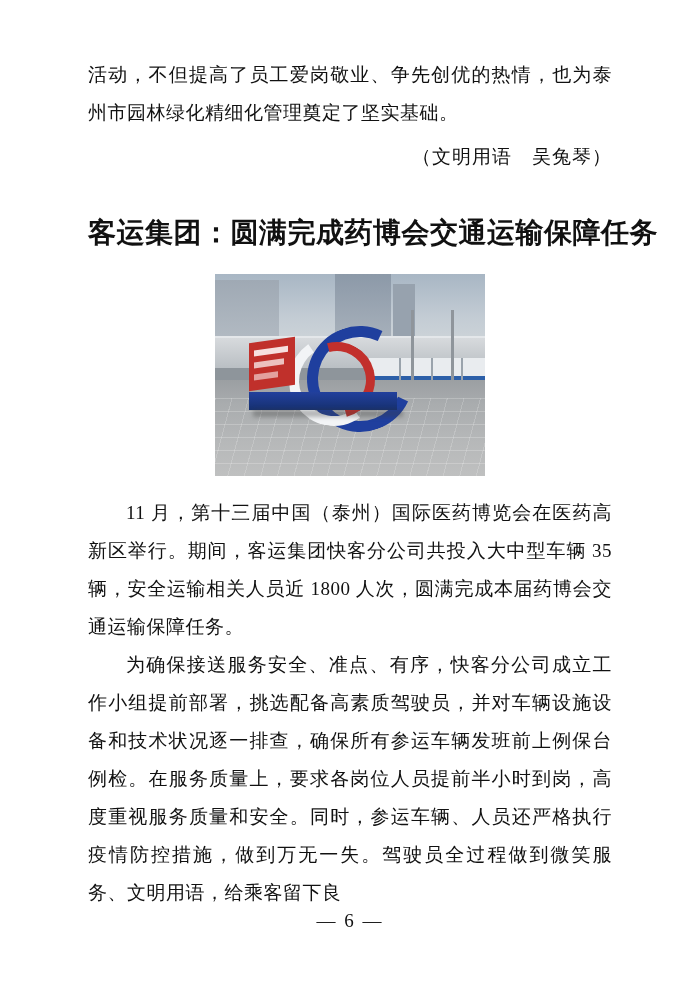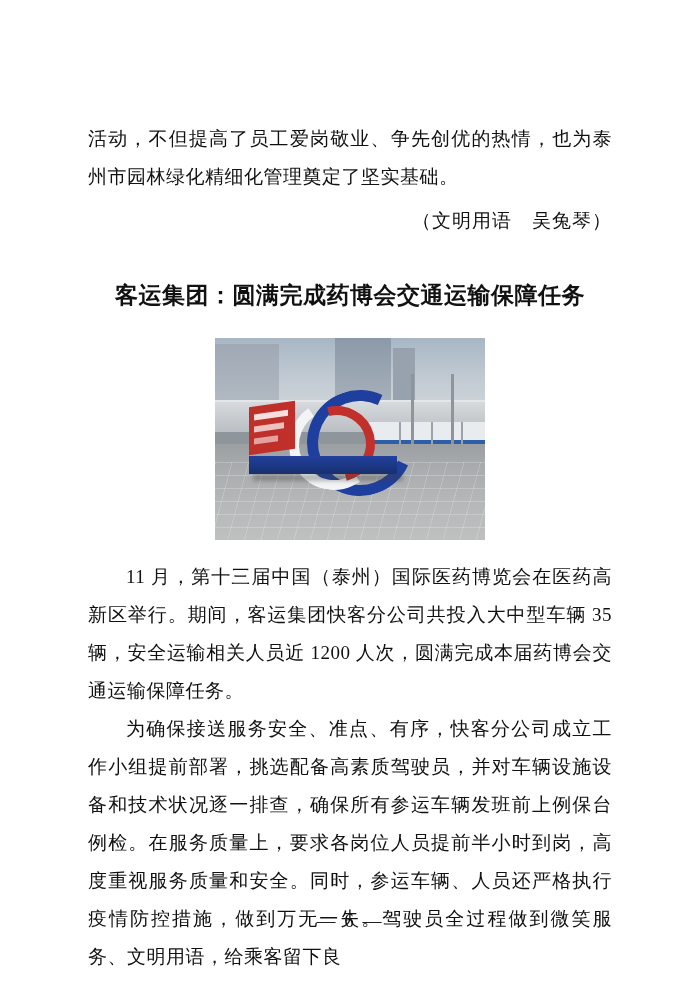--- a/index.html
+++ b/index.html
@@ -12,43 +12,43 @@
     background: #ffffff;
     font-family: "Liberation Serif", "DejaVu Serif", serif;
     color: #111111;
     overflow: hidden;
   }
   .page {
     position: relative;
     width: 700px;
     height: 990px;
     box-sizing: border-box;
-    padding: 120px 88px 0 88px;
+    padding: 56px 88px 0 88px;
   }
   .para {
     font-size: 19px;
     line-height: 38px;
     letter-spacing: 0.5px;
     text-align: justify;
     margin: 0;
   }
   .para-indent {
     text-indent: 2em;
   }
   .signature {
     font-size: 19px;
     line-height: 38px;
     text-align: right;
     margin: 6px 0 0 0;
     letter-spacing: 1px;
   }
   .article-title {
-    font-family: Liberation Mono, monospace;
+    font-family: Liberation Serif, serif;
     font-weight: bold;
-    font-size: 23px;
+    font-size: 28px;
     line-height: 46px;
     text-align: center;
     letter-spacing: 0.5px;
     margin: 34px 0 18px 0;
     white-space: nowrap;
   }
   .figure {
     width: 270px;
     height: 202px;
     margin: 0 auto 18px auto;
@@ -230,17 +230,17 @@
       <div class="panel-red">
         <div class="line1"></div>
         <div class="line2"></div>
         <div class="line3"></div>
       </div>
       <div class="base-blue"></div>
       <div class="base-shadow"></div>
     </div>
   </div>
 
-  <p class="para para-indent">11 月，第十三届中国（泰州）国际医药博览会在医药高新区举行。期间，客运集团快客分公司共投入大中型车辆 35 辆，安全运输相关人员近 1200 人次，圆满完成本届药博会交通运输保障任务。</p>
+  <p class="para para-indent">11 月，第十三届中国（泰州）国际医药博览会在医药高新区举行。期间，客运集团快客分公司共投入大中型车辆 35 辆，安全运输相关人员近 1800 人次，圆满完成本届药博会交通运输保障任务。</p>
   <p class="para para-indent">为确保接送服务安全、准点、有序，快客分公司成立工作小组提前部署，挑选配备高素质驾驶员，并对车辆设施设备和技术状况逐一排查，确保所有参运车辆发班前上例保台例检。在服务质量上，要求各岗位人员提前半小时到岗，高度重视服务质量和安全。同时，参运车辆、人员还严格执行疫情防控措施，做到万无一失。驾驶员全过程做到微笑服务、文明用语，给乘客留下良</p>
 
   <div class="page-number">— 6 —</div>
 </div>
 
 </body></html>

